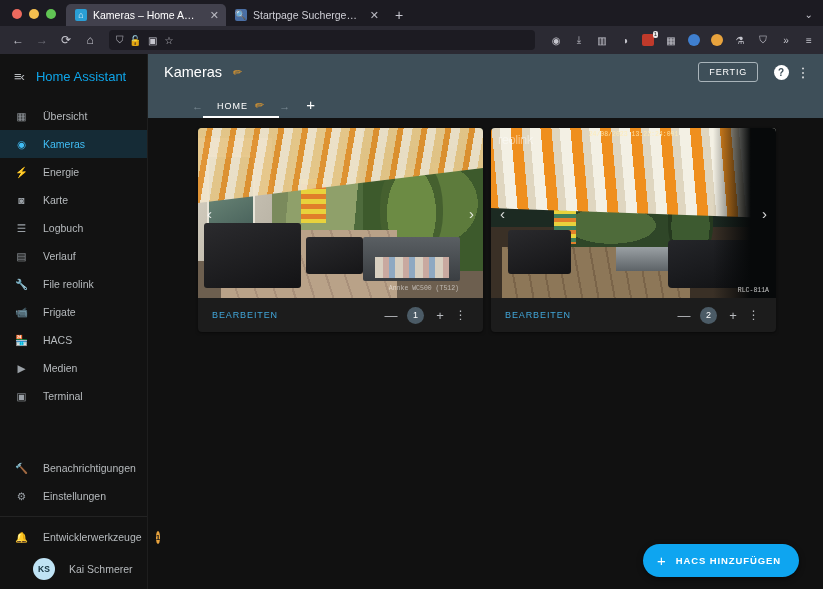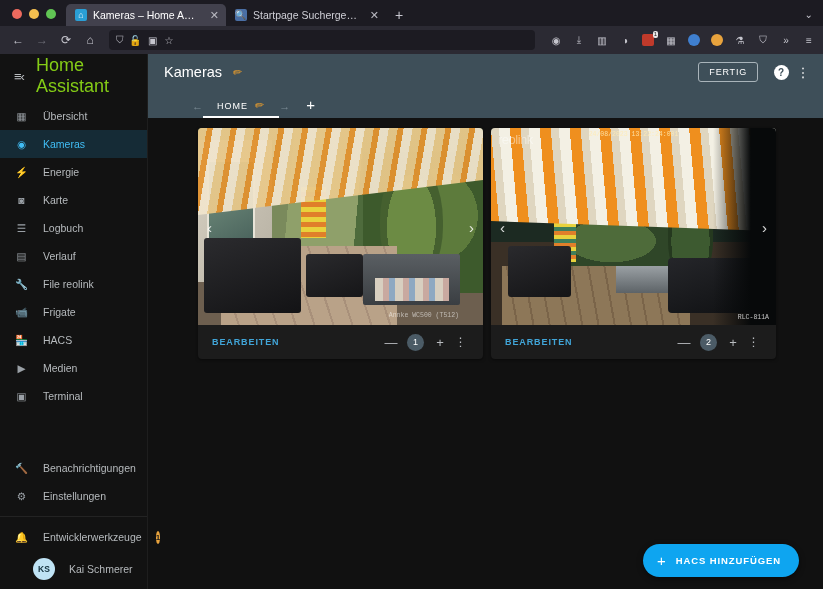--- a/index.html
+++ b/index.html
@@ -61,21 +61,21 @@
   
   .app { flex: 1; display: flex; min-height: 0; }
 
   
   .sidebar {
     width: 148px; flex: 0 0 148px; background: #121212; display: flex;
     flex-direction: column; border-right: 1px solid #1e1e1e;
   }
   .sb-header { height: 44px; display: flex; align-items: center; gap: 12px; padding: 0 14px; }
   .sb-burger { color: #b9bcc0; font-size: 13px; letter-spacing: -1px; }
-  .sb-title { color: #84cc16; font-size: 18px; }
+  .sb-title { color: #0ea5e9; font-size: 13px; }
   .sb-list { flex: 0 0 auto; padding-top: 4px; }
   .sb-item {
     height: 28px; display: flex; align-items: center; gap: 14px;
     padding: 0 0 0 14px; color: #b6babd; font-size: 10.5px; position: relative;
   }
   .sb-item .ic { width: 15px; height: 15px; flex: 0 0 15px; display: flex;
     align-items: center; justify-content: center; color: #9aa0a6; }
   .sb-item.active { background: #152b36; color: #41bdf5; }
   .sb-item.active .ic { color: #41bdf5; }
   .sb-spacer { flex: 1; }
@@ -117,34 +117,34 @@
   .tabitem.sel::after { content: ""; position: absolute; left: 0; right: 0; bottom: 0;
     height: 2px; background: #ffffff; }
   .arrow-dim { color: #7d8d96; font-size: 11px; padding-bottom: 6px; }
   .tab-plus { color: #ffffff; font-size: 15px; padding: 0 12px 5px 16px; }
 
   
   .content { flex: 1; padding: 10px 40px 0 50px; overflow: hidden; }
   .cards { display: flex; gap: 8px; }
   .card { width: 285px; background: #1c1c1c; border-radius: 4px; overflow: hidden;
     box-shadow: 0 1px 3px rgba(0,0,0,.5); }
-  .cam { height: 197px; position: relative; overflow: hidden; padding-left: 12px; }
+  .cam { height: 170px; position: relative; overflow: hidden; padding-left: 12px; }
   .cam-chev { position: absolute; top: 50%; transform: translateY(-50%);
     color: rgba(255,255,255,.85); font-size: 15px; }
   .cam-chev.l { left: 9px; } .cam-chev.r { right: 9px; }
   .cam-ts { position: absolute; top: 3px; left: 50%; transform: translateX(-50%);
     color: rgba(255,235,180,.85); font-size: 6.5px; font-family: "Liberation Mono", monospace;
     white-space: nowrap; }
   .cam-brand { position: absolute; top: 4px; left: 7px; color: rgba(255,255,255,.45);
     font-size: 13px; letter-spacing: -0.5px; }
   .cam-model { position: absolute; bottom: 4px; right: 7px; color: rgba(255,255,255,.75);
     font-size: 6.5px; font-family: "Liberation Mono", monospace; }
   .cam-model.dim { color: rgba(255,255,255,.55); bottom: 6px; right: 24px; }
   .card-foot { height: 34px; display: flex; align-items: center; padding: 0 14px; }
-  .edit-link { color: #41a5d8; font-size: 9px; letter-spacing: 0.9px; font-weight: bold; }
+  .edit-link { color: #41a5d8; font-size: 9px; letter-spacing: 0.9px; font-weight: normal; }
   .foot-spacer { flex: 1; }
   .foot-ic { color: #b9bcc0; font-size: 13px; width: 22px; display: flex;
     align-items: center; justify-content: center; }
   .pos-badge { width: 17px; height: 17px; border-radius: 50%; background: #4b5b66;
     color: #ffffff; font-size: 9px; display: flex; align-items: center;
     justify-content: center; margin: 0 5px; }
   .kebab { color: #b9bcc0; font-size: 12px; width: 18px; display: flex;
     align-items: center; justify-content: center; letter-spacing: -1px; }
 
   

